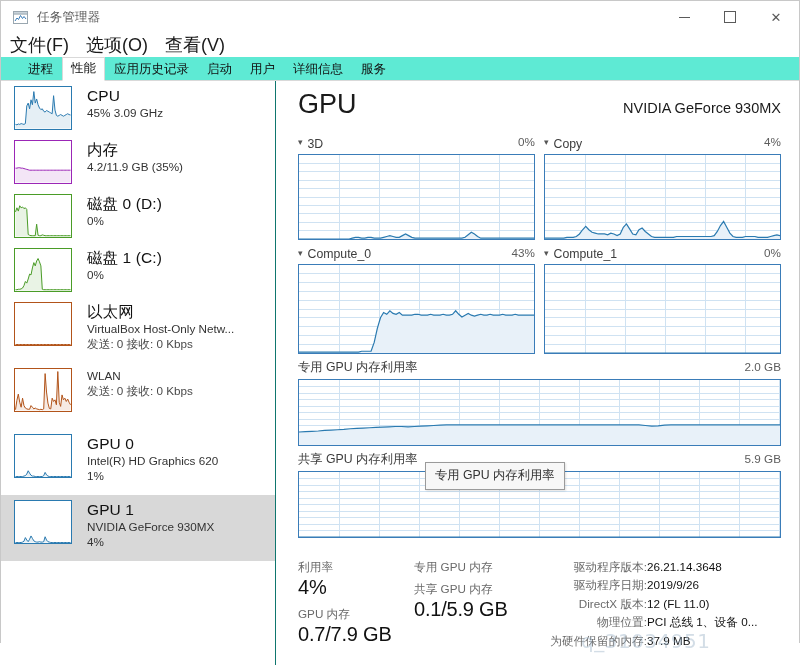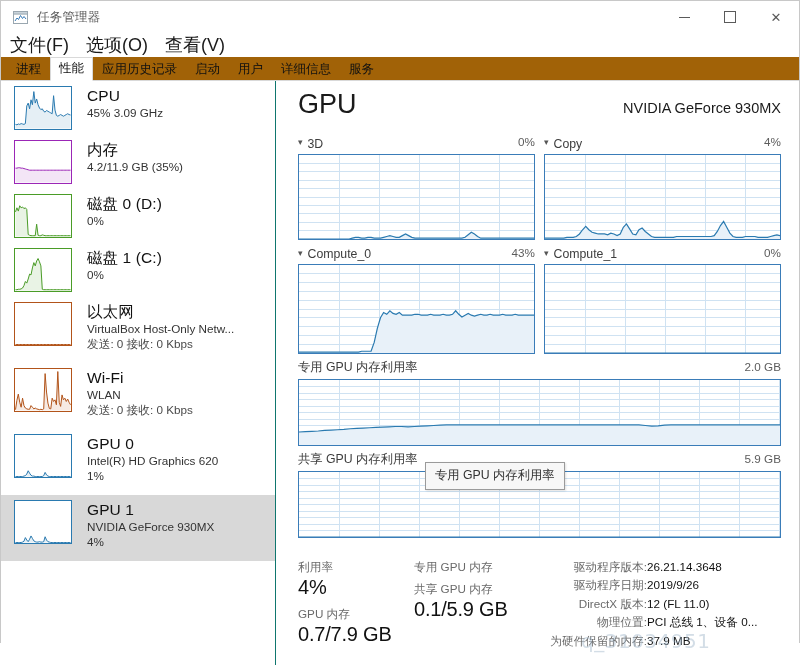--- a/index.html
+++ b/index.html
@@ -49,22 +49,22 @@
     display: flex; align-items: center; padding-left: 9px; box-sizing: border-box;
   }
   .menu-item {
     font-size: 18px; color: #1a1a1a; padding: 2px 9px 2px 0; margin-right: 8px;
   }
 
   
   .tabstrip {
     position: absolute; left: 0; top: 56px; width: 798px; height: 24px;
     border-bottom: 1px solid #d9d9d9;
-    display: flex; align-items: flex-end; padding-left: 6px; box-sizing: border-box;
-    background: #a16207;
+    display: flex; align-items: flex-end; padding-left: 18px; box-sizing: border-box;
+    background: #5eead4;
   }
   .tab {
     font-size: 12.5px; color: #111; padding: 3px 8px 4px 8px;
     border: 1px solid transparent; border-bottom: none;
     position: relative; top: 1px; line-height: 15px;
   }
   .tab.active {
     border-color: #d9d9d9; background: #ffffff; border-bottom: 1px solid #ffffff;
   }
 
@@ -273,21 +273,20 @@
 
     <div class="side-item" style="height:56px;">
       <div class="side-thumb">
           <svg viewBox="0 0 58 44" preserveAspectRatio="none">
             <rect x="0.5" y="0.5" width="57" height="43" fill="#ffffff" stroke="#b2541a" stroke-width="1"></rect>
             <path d="M1.50,41.68 L2.91,32.25 L4.32,26.10 L5.73,34.30 L7.14,39.22 L8.55,30.20 L9.96,37.58 L11.37,40.04 L12.78,40.86 L14.19,41.27 L15.60,41.27 L17.01,37.58 L18.42,39.22 L19.83,40.86 L21.24,40.04 L22.65,40.86 L24.06,41.27 L25.47,41.68 L26.88,41.27 L28.29,41.68 L29.71,40.86 L31.12,5.60 L32.53,24.05 L33.94,35.12 L35.35,40.45 L36.76,40.86 L38.17,30.20 L39.58,33.48 L40.99,31.84 L42.40,36.76 L43.81,3.55 L45.22,34.30 L46.63,38.40 L48.04,26.92 L49.45,31.84 L50.86,30.20 L52.27,33.48 L53.68,31.02 L55.09,34.30 L56.50,36.76 L56.5,42.5 L1.5,42.5 Z" fill="#b2541a" fill-opacity="0.12" stroke="none"></path>
             <path d="M1.50,41.68 L2.91,32.25 L4.32,26.10 L5.73,34.30 L7.14,39.22 L8.55,30.20 L9.96,37.58 L11.37,40.04 L12.78,40.86 L14.19,41.27 L15.60,41.27 L17.01,37.58 L18.42,39.22 L19.83,40.86 L21.24,40.04 L22.65,40.86 L24.06,41.27 L25.47,41.68 L26.88,41.27 L28.29,41.68 L29.71,40.86 L31.12,5.60 L32.53,24.05 L33.94,35.12 L35.35,40.45 L36.76,40.86 L38.17,30.20 L39.58,33.48 L40.99,31.84 L42.40,36.76 L43.81,3.55 L45.22,34.30 L46.63,38.40 L48.04,26.92 L49.45,31.84 L50.86,30.20 L52.27,33.48 L53.68,31.02 L55.09,34.30 L56.50,36.76" fill="none" stroke="#b2541a" stroke-width="1" vector-effect="non-scaling-stroke"></path>
           </svg>
         </div>
       <div class="side-text">
-        <div class="side-title">Wi-Fi</div>
         <div class="side-sub">WLAN</div>
         <div class="side-sub muted">发送: 0 接收: 0 Kbps</div>
       </div>
     </div>
 
     <div class="side-item" style="height:56px;">
       <div class="side-thumb">
           <svg viewBox="0 0 58 44" preserveAspectRatio="none">
             <rect x="0.5" y="0.5" width="57" height="43" fill="#ffffff" stroke="#2a7ab0" stroke-width="1"></rect>
             <path d="M1.50,42.50 L2.91,42.50 L4.32,42.50 L5.73,42.50 L7.14,42.50 L8.55,42.50 L9.96,42.09 L11.37,41.68 L12.78,40.04 L14.19,36.76 L15.60,39.22 L17.01,41.27 L18.42,42.09 L19.83,42.09 L21.24,42.50 L22.65,42.50 L24.06,42.50 L25.47,42.50 L26.88,42.50 L28.29,42.50 L29.71,41.68 L31.12,38.40 L32.53,40.86 L33.94,42.09 L35.35,42.50 L36.76,42.50 L38.17,42.50 L39.58,42.50 L40.99,42.50 L42.40,42.50 L43.81,42.50 L45.22,42.50 L46.63,42.50 L48.04,42.50 L49.45,42.50 L50.86,42.50 L52.27,42.50 L53.68,42.50 L55.09,42.50 L56.50,42.50 L56.5,42.5 L1.5,42.5 Z" fill="#2a7ab0" fill-opacity="0.12" stroke="none"></path>

